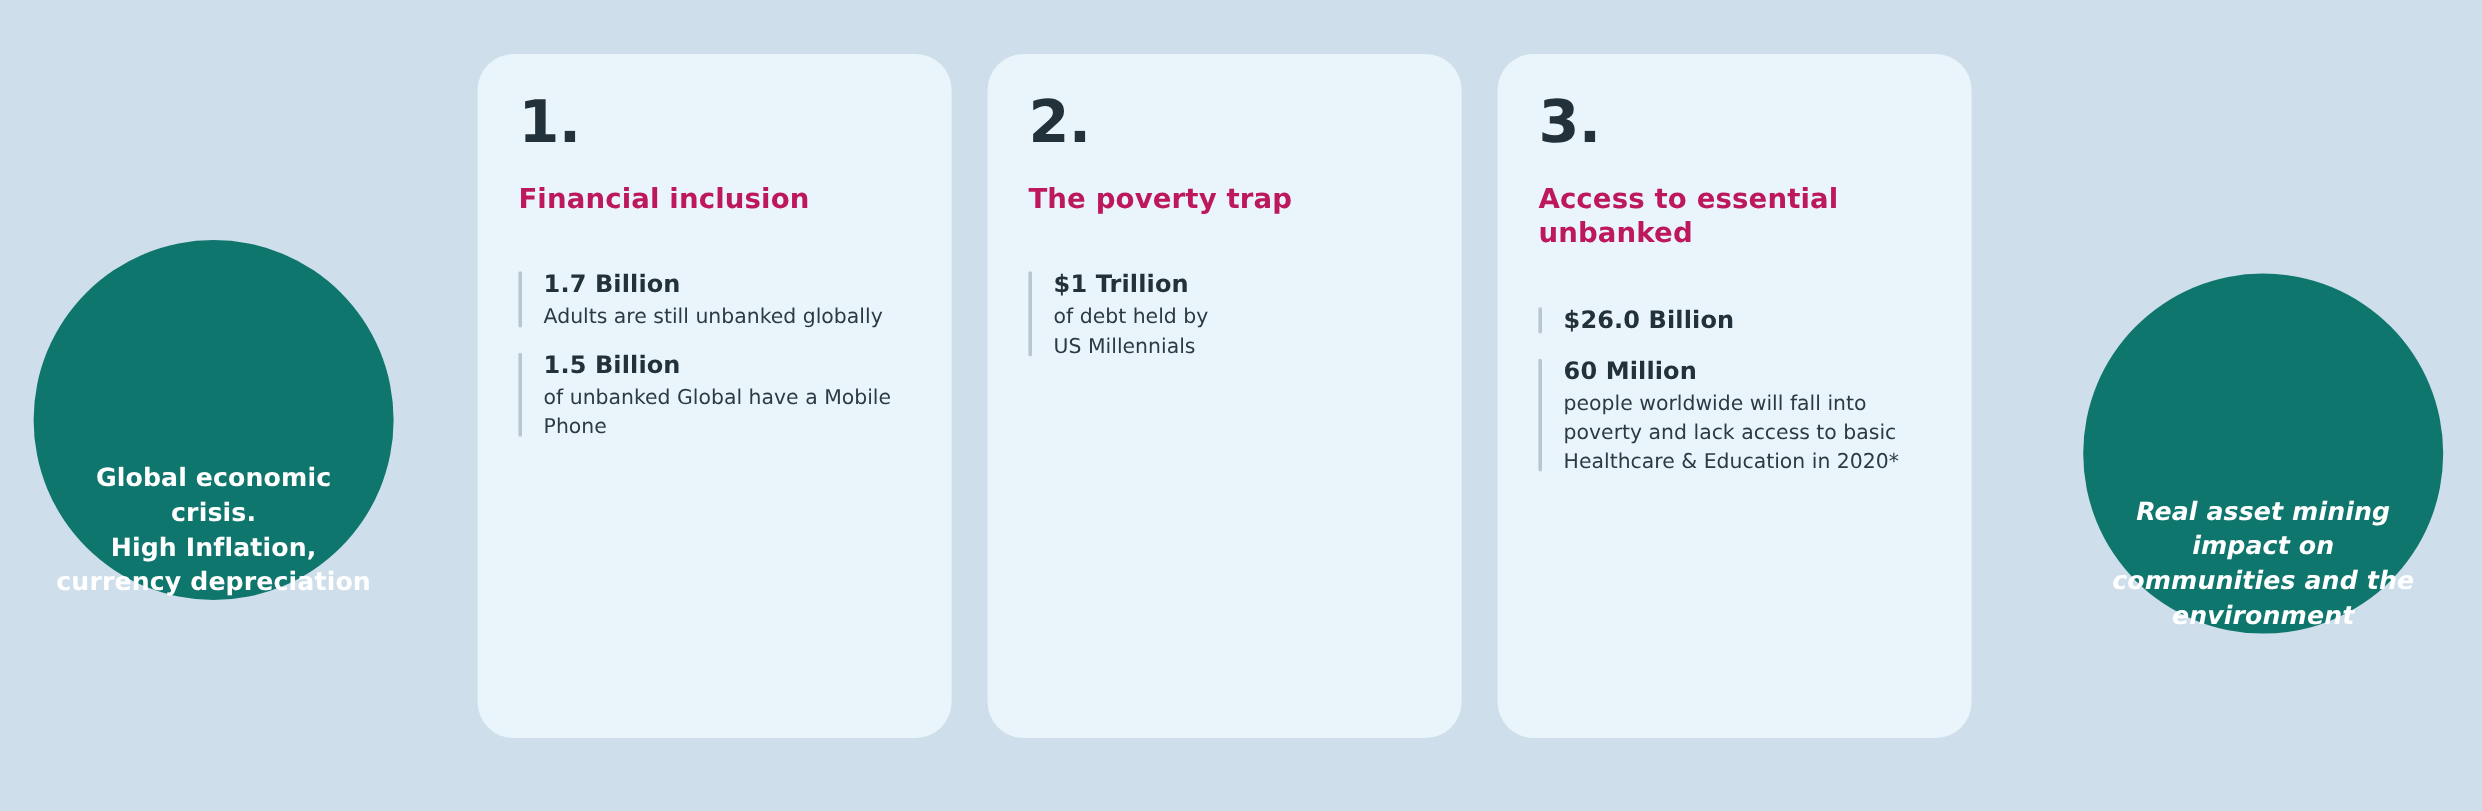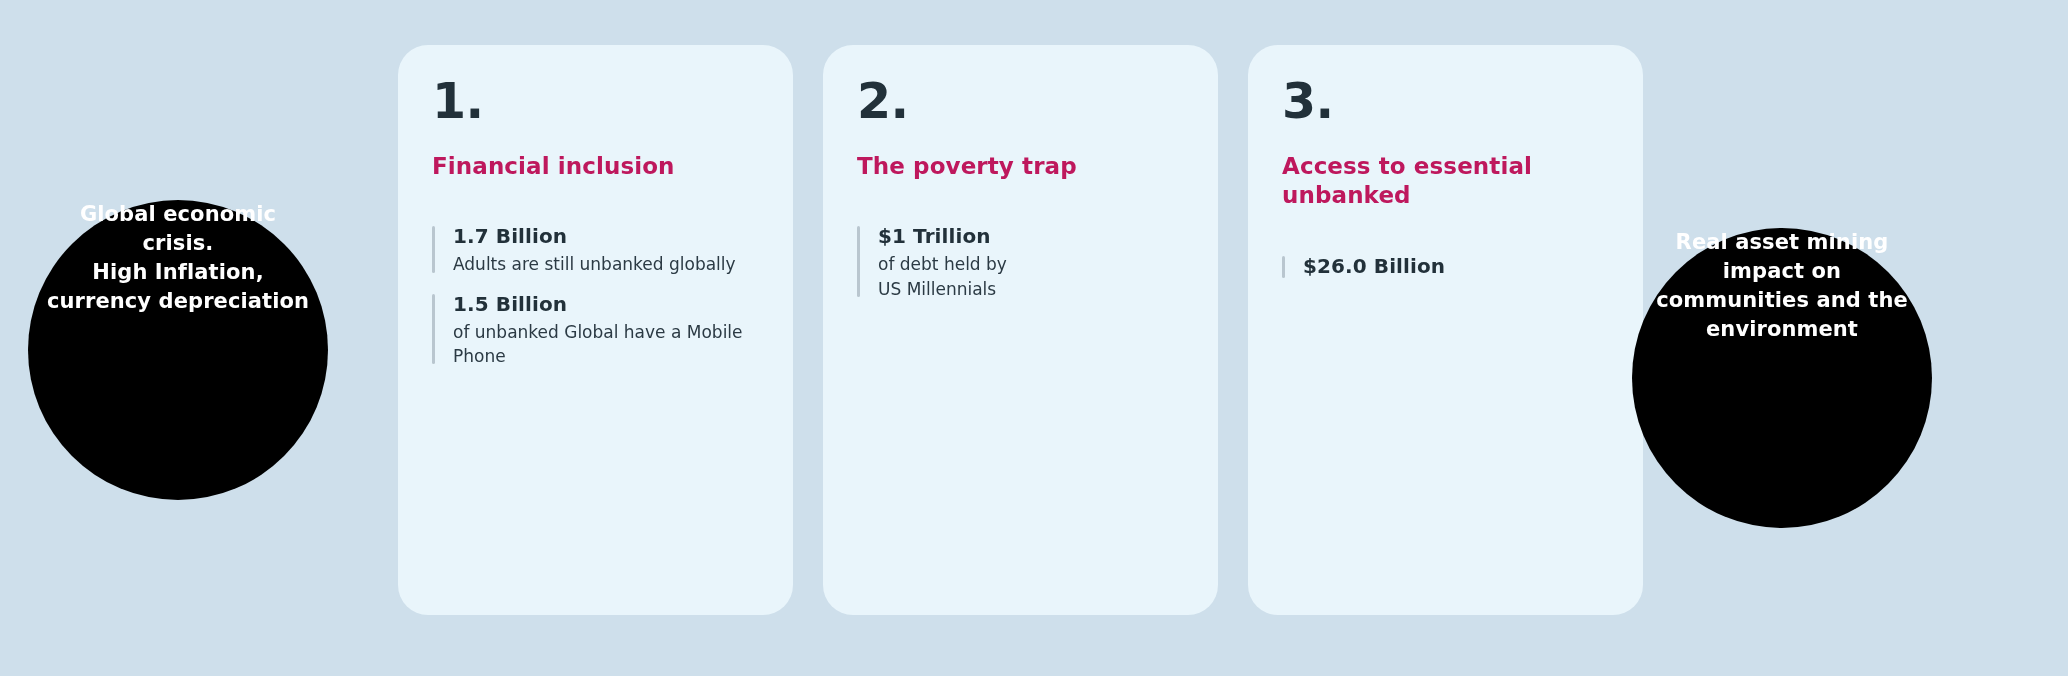--- a/index.html
+++ b/index.html
@@ -18,23 +18,23 @@
   .stage {
     position: relative;
     width: 2068px;
     height: 676px;
   }
 
   
   .circle {
     position: absolute;
     border-radius: 50%;
-    background: #000000;
+    background: #0f766e;
     display: flex;
-    align-items: flex-start;
+    align-items: flex-end;
     justify-content: center;
     box-sizing: border-box;
   }
   .circle-text {
     color: #ffffff;
     font-weight: bold;
     font-size: 21px;
     line-height: 1.38;
     text-align: center;
     white-space: pre-line;
@@ -42,24 +42,25 @@
     padding: 0 18px;
   }
 
   #circle-left {
     left: 28px;
     top: 200px;
     width: 300px;
     height: 300px;
   }
   #circle-right {
-    left: 1632px;
+    left: 1736px;
     top: 228px;
     width: 300px;
     height: 300px;
+    font-style: italic;
   }
 
   
   .cards {
     position: absolute;
     left: 398px;
     top: 45px;
     width: 1245px;
     height: 570px;
     display: flex;
@@ -171,20 +172,25 @@
     </div>
 
     <div class="card">
       <div class="card-number">3.</div>
       <div class="card-heading">Access to essential unbanked</div>
       <div class="stats">
         <div class="stat">
           <span class="stat-bar"></span>
           <div class="stat-value">$26.0 Billion</div>
         </div>
+        <div class="stat">
+          <span class="stat-bar"></span>
+          <div class="stat-value">60 Million</div>
+          <div class="stat-desc">people worldwide will fall into poverty and lack access to basic Healthcare &amp; Education in 2020*</div>
+        </div>
       </div>
     </div>
 
   </div>
 
   <div class="circle" id="circle-right">
     <div class="circle-text">Real asset  mining impact on communities and the environment</div>
   </div>
 
 </div>

